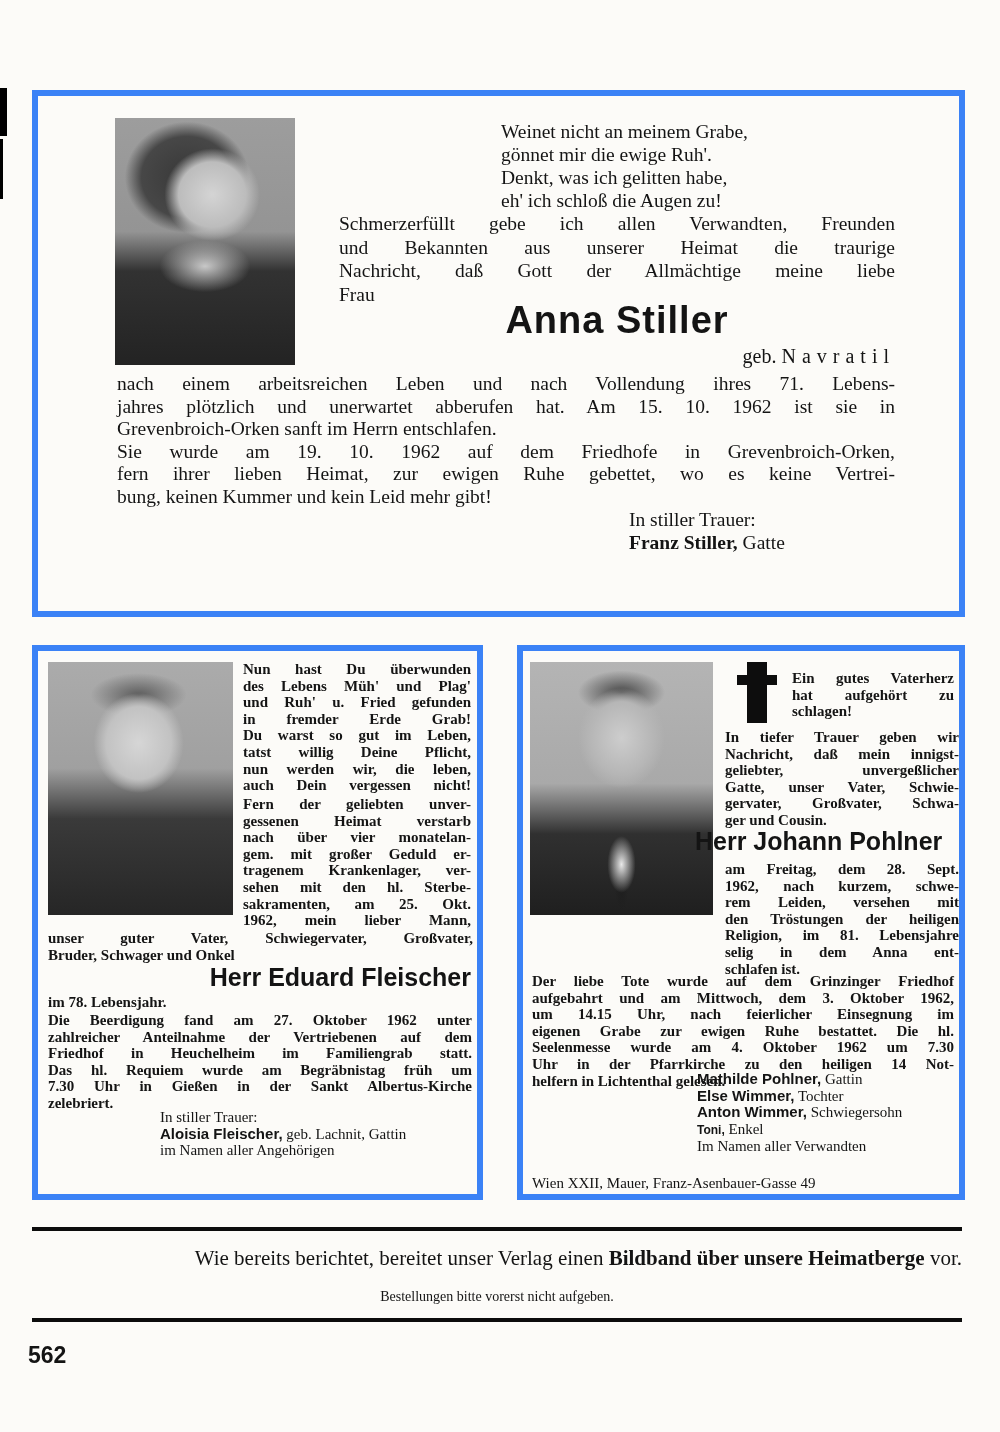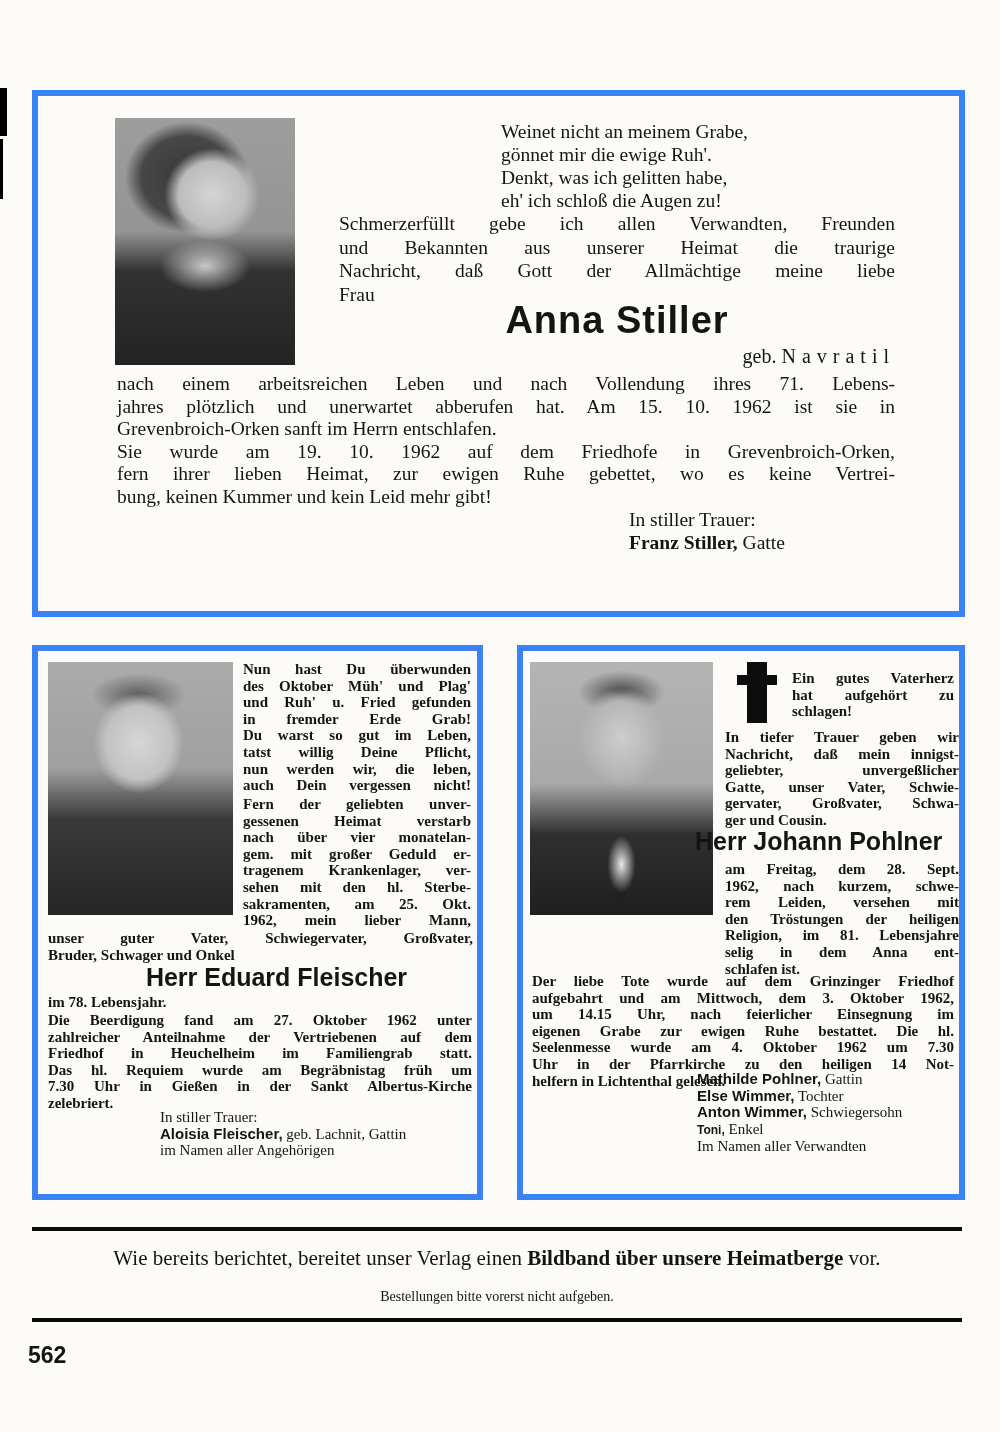--- a/index.html
+++ b/index.html
@@ -44,21 +44,21 @@
     background:
       radial-gradient(ellipse 11% 16% at 50% 80%, #e9e9e9 0%, rgba(233,233,233,0) 70%),
       radial-gradient(ellipse 5% 15% at 50% 86%, #1c1c1c 0%, rgba(28,28,28,0) 80%),
       radial-gradient(ellipse 31% 26% at 50% 30%, #cdcdcd 0%, #b6b6b6 55%, rgba(182,182,182,0) 76%),
       radial-gradient(ellipse 33% 12% at 50% 12%, #474747 0%, rgba(71,71,71,0) 72%),
       linear-gradient(to bottom, #b4b4b4 0%, #a9a9a9 48%, #303030 68%, #1f1f1f 100%);
   }
   .cross-bar { position:absolute; background:#0d0d0d; }
   
   .hrule { position:absolute; background:#0c0c0c; }
-  .footer-notice { font-size:21px; text-align:center; }
+  .footer-notice { font-size:21px; text-align:right; }
   .footer-sub { font-size:14px; text-align:center; }
   .page-num { font-size:23px; }
   .edge-mark { position:absolute; background:#000; }
 </style>
 </head>
 <body>
 
 <div class="edge-mark" style="left:0;top:88px;width:7px;height:48px"></div>
 <div class="edge-mark" style="left:0;top:139px;width:3px;height:60px"></div>
 
@@ -98,21 +98,21 @@
     <div><b>Franz Stiller,</b><span> Gatte</span></div>
   </div>
 
 </div>
 
 <div class="notice-box" style="left:32px;top:645px;width:451px;height:555px">
   <div class="photo photo-man-left" style="left:10px;top:11px;width:185px;height:253px"></div>
 
   <div class="abs bb" style="left:205px;top:10px;width:228px">
     <div class="jl">Nun hast Du überwunden</div>
-    <div class="jl">des Oktober Müh' und Plag'</div>
+    <div class="jl">des Lebens Müh' und Plag'</div>
     <div class="jl">und Ruh' u. Fried gefunden</div>
     <div class="jl">in fremder Erde Grab!</div>
     <div class="jl">Du warst so gut im Leben,</div>
     <div class="jl">tatst willig Deine Pflicht,</div>
     <div class="jl">nun werden wir, die leben,</div>
     <div class="jl">auch Dein vergessen nicht!</div>
   </div>
 
   <div class="abs bb" style="left:205px;top:145px;width:228px">
     <div class="jl">Fern der geliebten unver-</div>
@@ -123,21 +123,21 @@
     <div class="jl">sehen mit den hl. Sterbe-</div>
     <div class="jl">sakramenten, am 25. Okt.</div>
     <div class="jl">1962, mein lieber Mann,</div>
   </div>
 
   <div class="abs bb" style="left:10px;top:279px;width:425px">
     <div class="jl">unser guter Vater, Schwiegervater, Großvater,</div>
     <div class="ll">Bruder, Schwager und Onkel</div>
   </div>
 
-  <div class="abs bhead bsans" style="left:26px;top:313px;width:425px;text-align:center">Herr Eduard Fleischer</div>
+  <div class="abs bhead bsans" style="left:8px;top:313px;width:425px;text-align:right">Herr Eduard Fleischer</div>
 
   <div class="abs bb ll" style="left:10px;top:343px;width:425px">im 78. Lebensjahr.</div>
 
   <div class="abs bb" style="left:10px;top:361px;width:424px">
     <div class="jl">Die Beerdigung fand am 27. Oktober 1962 unter</div>
     <div class="jl">zahlreicher Anteilnahme der Vertriebenen auf dem</div>
     <div class="jl">Friedhof in Heuchelheim im Familiengrab statt.</div>
     <div class="jl">Das hl. Requiem wurde am Begräbnistag früh um</div>
     <div class="jl">7.30 Uhr in Gießen in der Sankt Albertus-Kirche</div>
     <div class="ll">zelebriert.</div>
@@ -197,20 +197,21 @@
   </div>
 
   <div class="abs bb" style="left:174px;top:420px;font-weight:normal">
     <div><span class="bsans" style="font-size:15px">Mathilde Pohlner,</span><span> Gattin</span></div>
     <div><span class="bsans" style="font-size:15px">Else Wimmer,</span><span> Tochter</span></div>
     <div><span class="bsans" style="font-size:15px">Anton Wimmer,</span><span> Schwiegersohn</span></div>
     <div><span class="bsans" style="font-size:12px">Toni,</span><span> Enkel</span></div>
     <div>Im Namen aller Verwandten</div>
   </div>
 
+  <div class="abs bb ll" style="left:9px;top:524px;width:425px;font-weight:normal">Wien XXII, Mauer, Franz-Asenbauer-Gasse 49</div>
 </div>
 
 <div class="hrule" style="left:32px;top:1227px;width:930px;height:4px"></div>
 
 <div class="abs footer-notice" style="left:32px;top:1246px;width:930px">
   <span>Wie bereits berichtet, bereitet unser Verlag einen </span><b>Bildband über unsere Heimatberge</b><span> vor.</span>
 </div>
 
 <div class="abs footer-sub" style="left:32px;top:1289px;width:930px">Bestellungen bitte vorerst nicht aufgeben.</div>
 

